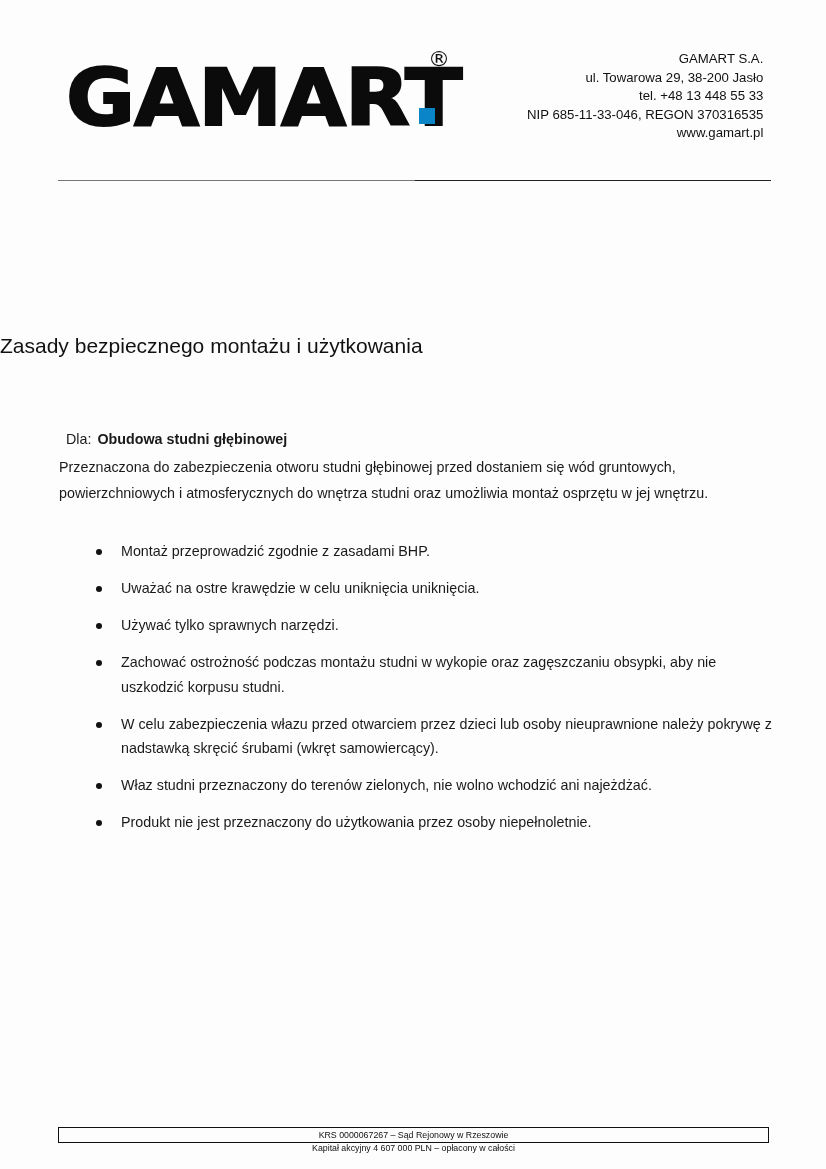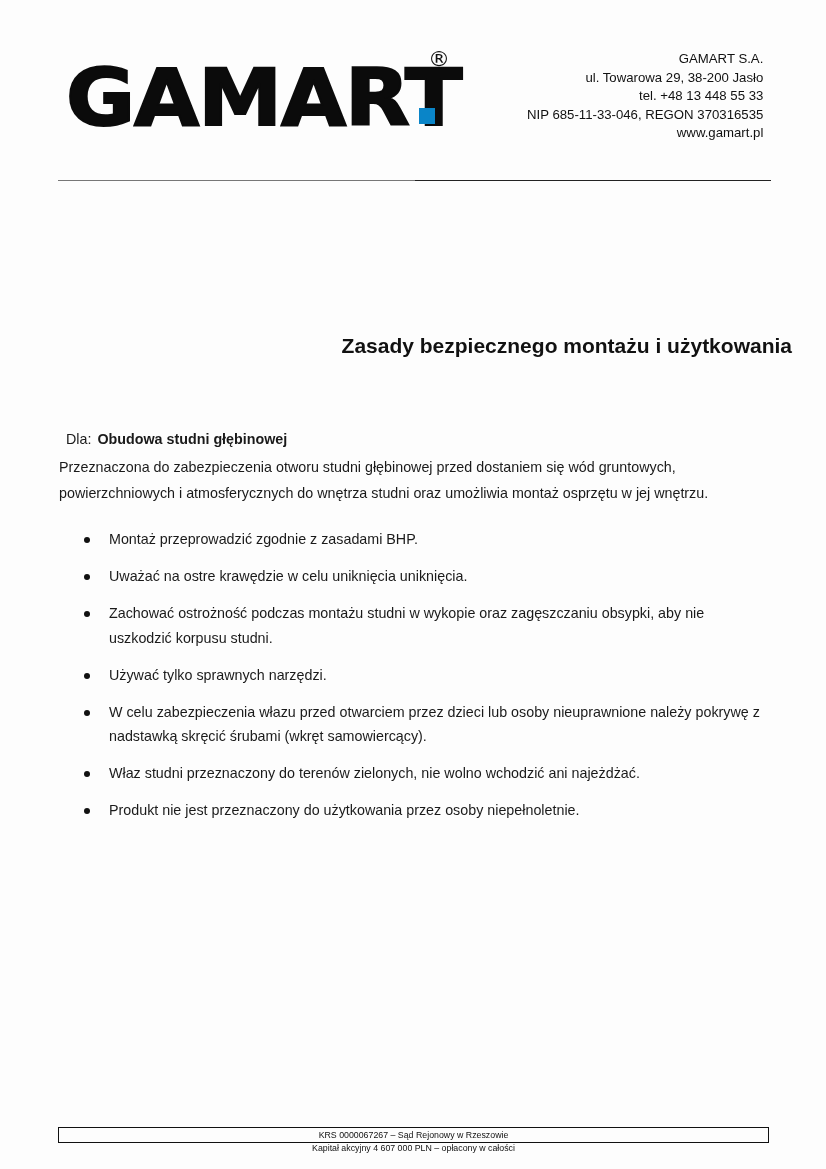--- a/index.html
+++ b/index.html
@@ -26,32 +26,32 @@
   .company-info {
     position: absolute; left: 527px; top: 50px; font-size: 13.2px; line-height: 18.6px; color: #111;
   }
   .company-info div { white-space: nowrap; text-align: right; }
   .hr {
     position: absolute; top: 180px; height: 1px;
   }
   .hr-left { left: 58px; width: 357px; background: #777; }
   .hr-right { left: 415px; width: 356px; background: #222; }
   .title {
-    position: absolute; left: 0; width: 792px; top: 334px; text-align: right;
-    font-size: 21px; font-weight: bold; color: #111;
+    position: absolute; left: 0; width: 792px; top: 334px; text-align: left;
+    font-size: 21px; font-weight: normal; color: #111;
   }
   .for-line {
     position: absolute; left: 66px; top: 431px; font-size: 14.3px;
   }
   .for-line .product { font-weight: bold; margin-left: 6px; }
   .intro {
     position: absolute; left: 59px; top: 454px; width: 720px; font-size: 14.3px; line-height: 26px;
   }
   .bullets {
-    position: absolute; left: 82px; top: 527px; width: 680px; margin: 0; padding: 0; list-style: none;
+    position: absolute; left: 82px; top: 527px; width: 680px; margin: 12px; padding: 0; list-style: none;
     font-size: 14.3px; line-height: 24.5px;
   }
   .bullets li { position: relative; padding-left: 27px; margin-bottom: 12.5px; }
   .bullets .bullet-dot {
     position: absolute; left: 2px; top: 10px; width: 6px; height: 6px; border-radius: 50%; background: #111;
   }
   .footer-box {
     position: absolute; left: 58px; top: 1127px; width: 711px; height: 16px; border: 1px solid #111;
     text-align: center; font-size: 8.8px; line-height: 12.5px; padding-top: 1px; box-sizing: border-box; color: #111;
   }
@@ -80,22 +80,22 @@
 
 <div class="for-line">
   <span>Dla:</span><span class="product">Obudowa studni głębinowej</span>
 </div>
 
 <div class="intro">Przeznaczona do zabezpieczenia otworu studni głębinowej przed dostaniem się wód gruntowych, powierzchniowych i atmosferycznych do wnętrza studni oraz umożliwia montaż osprzętu w jej wnętrzu.</div>
 
 <ul class="bullets">
   <li><span class="bullet-dot"></span><span>Montaż przeprowadzić zgodnie z zasadami BHP.</span></li>
   <li><span class="bullet-dot"></span><span>Uważać na ostre krawędzie w celu uniknięcia uniknięcia.</span></li>
+  <li><span class="bullet-dot"></span><span>Używać tylko sprawnych narzędzi.</span></li>
   <li><span class="bullet-dot"></span><span>Zachować ostrożność podczas montażu studni w wykopie oraz zagęszczaniu obsypki, aby nie uszkodzić korpusu studni.</span></li>
-  <li><span class="bullet-dot"></span><span>Używać tylko sprawnych narzędzi.</span></li>
   <li><span class="bullet-dot"></span><span>W celu zabezpieczenia włazu przed otwarciem przez dzieci lub osoby nieuprawnione należy pokrywę z nadstawką skręcić śrubami (wkręt samowiercący).</span></li>
   <li><span class="bullet-dot"></span><span>Właz studni przeznaczony do terenów zielonych, nie wolno wchodzić ani najeżdżać.</span></li>
   <li><span class="bullet-dot"></span><span>Produkt nie jest przeznaczony do użytkowania przez osoby niepełnoletnie.</span></li>
 </ul>
 
 <div class="footer-box">
   <div>KRS 0000067267 – Sąd Rejonowy w Rzeszowie</div>
   <div>Kapitał akcyjny 4 607 000 PLN – opłacony w całości</div>
 </div>
 

